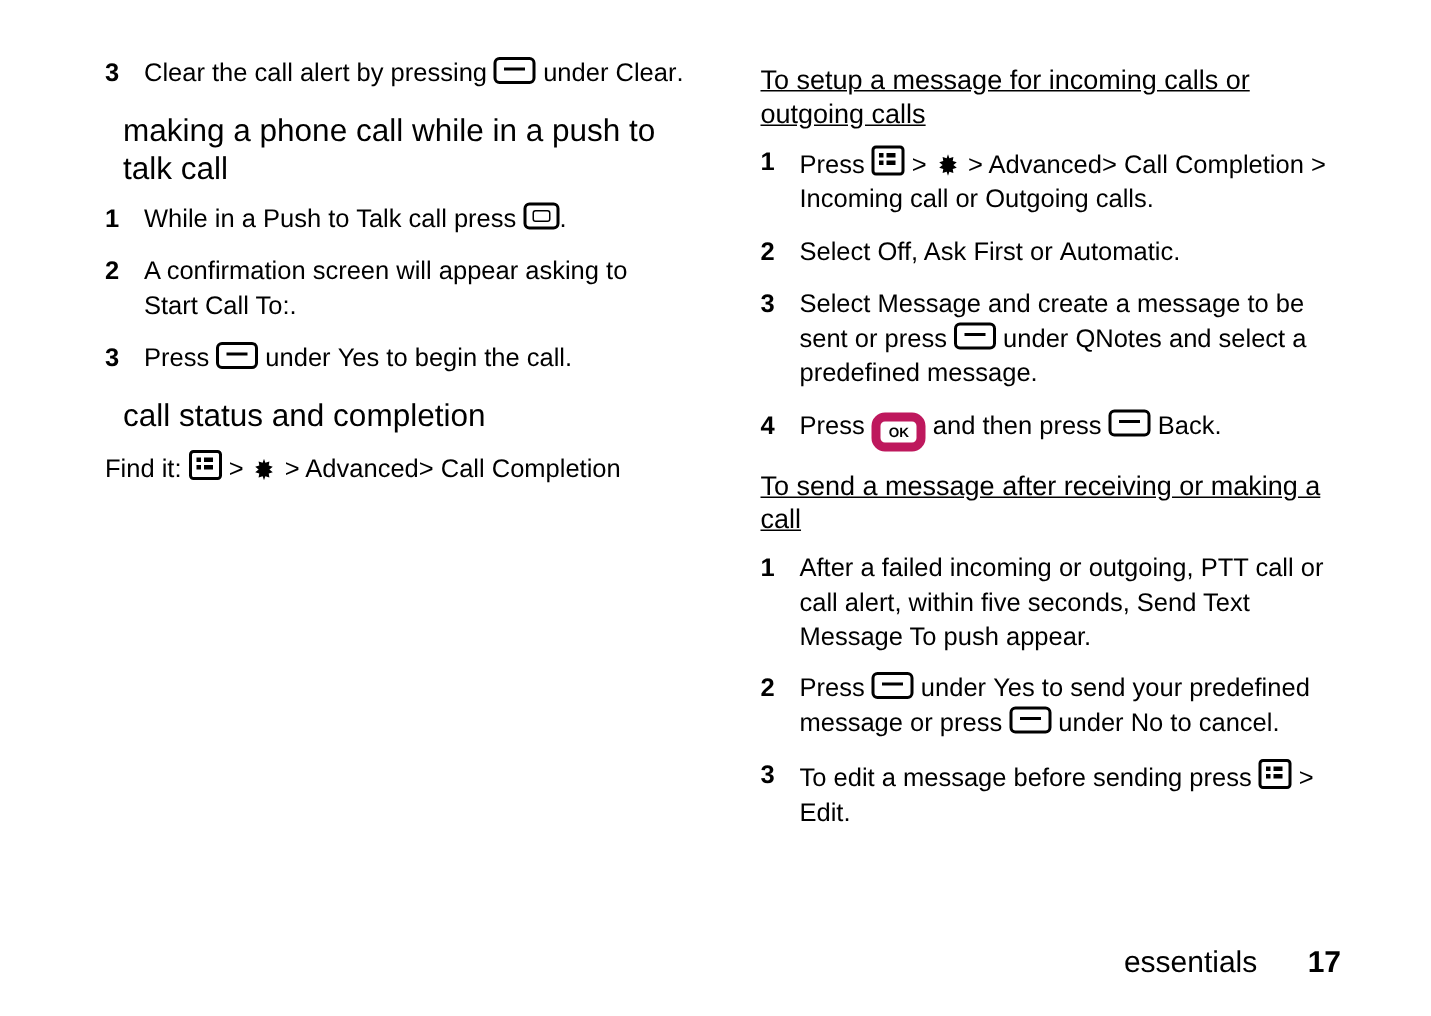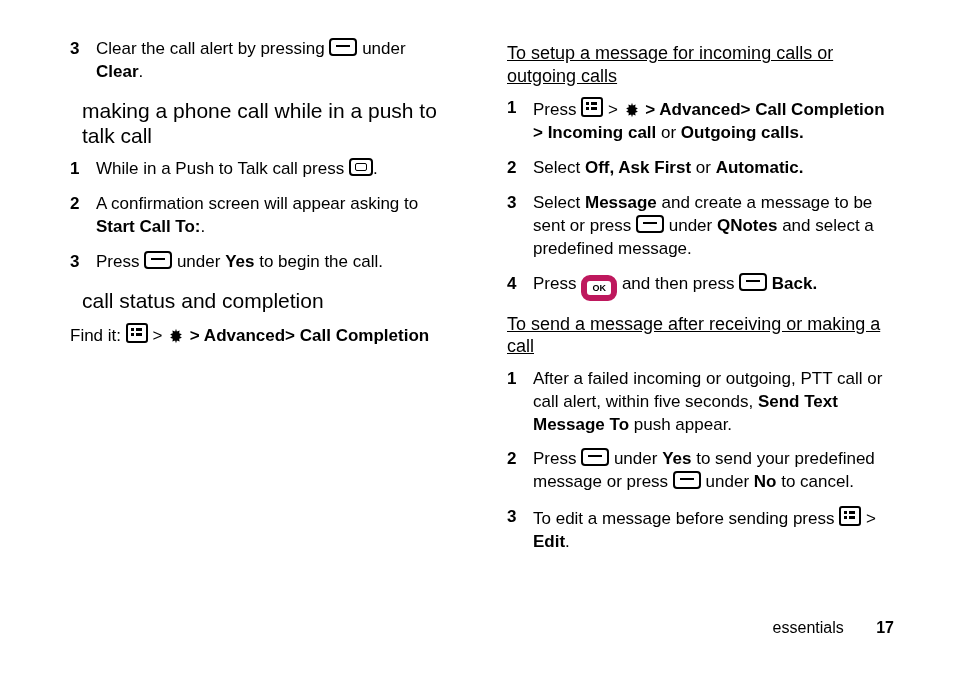--- a/index.html
+++ b/index.html
@@ -53,32 +53,32 @@
     font-weight: normal;
     margin: 12px 0 10px 0;
     line-height: 1.25;
     text-decoration: underline;
   }
   p {
     margin: 8px 0 12px 0;
   }
   .bold, b {
     font-family: "Arial Narrow", Arial, sans-serif;
-    font-weight: bold;
+    font-weight: normal;
     font-stretch: condensed;
     text-align: center;
   }
   .findit {
     font-weight: normal;
   }
   .footer {
     position: absolute;
     right: 60px;
-    bottom: 40px;
-    font-size: 16px;
+    bottom: 23px;
+    font-size: 20px;
   }
   .footer .pn {
     font-weight: bold;
     margin-left: 28px;
   }
   
   .ic {
     display: inline-block;
     vertical-align: -2px;
   }

